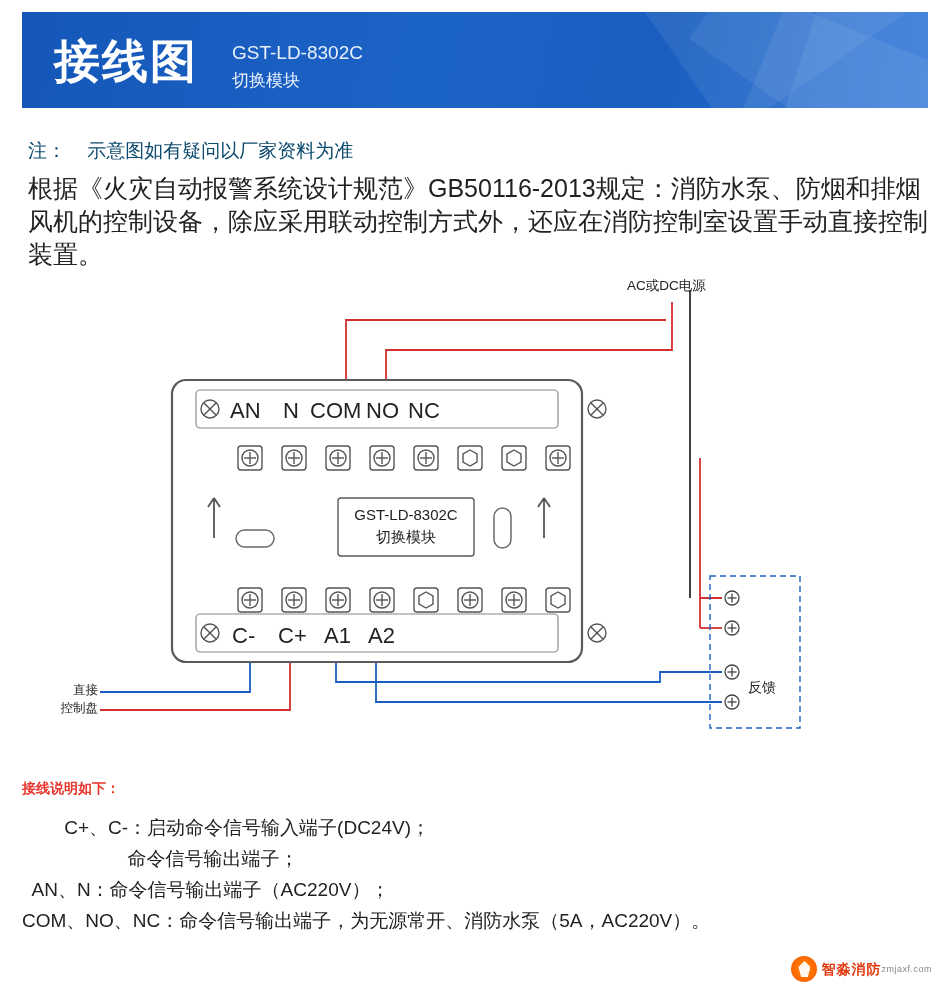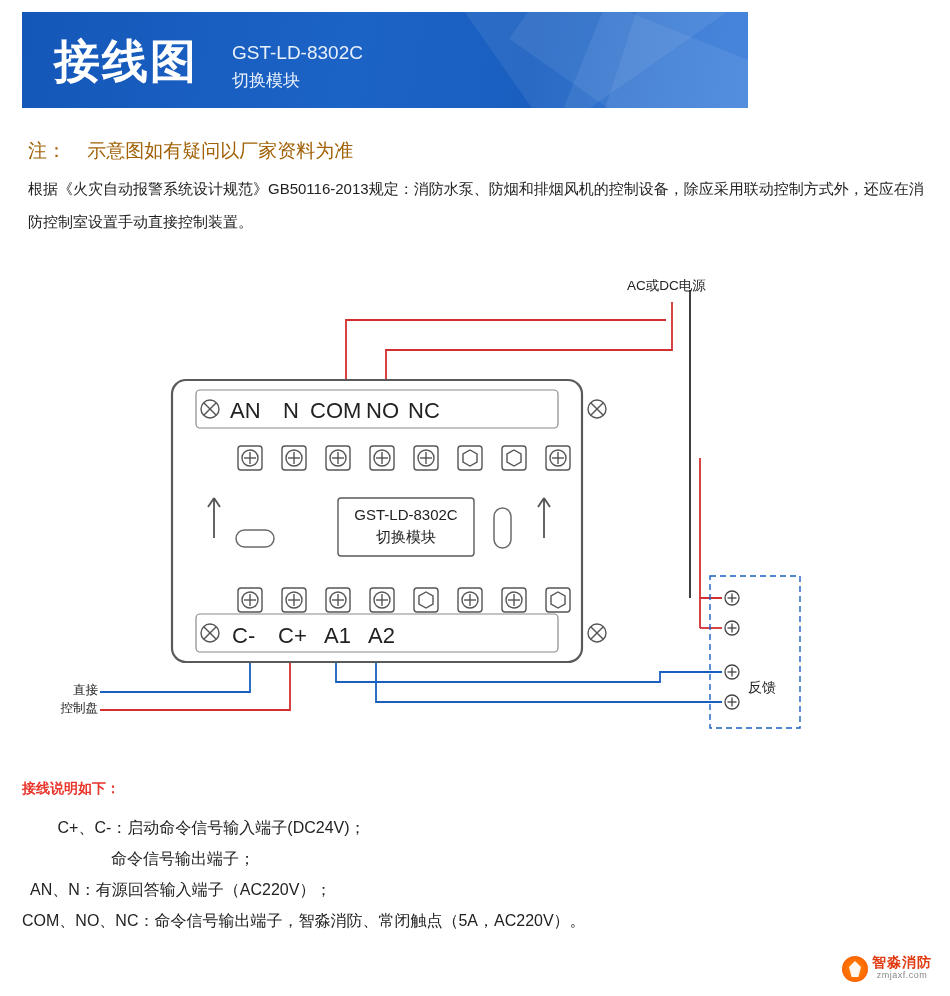--- a/index.html
+++ b/index.html
@@ -3,66 +3,66 @@
 <meta charset="utf-8">
 <style>
   html,body{margin:0;padding:0;}
   body{
     width:950px;height:996px;background:#ffffff;
     font-family:"Liberation Sans","DejaVu Sans",sans-serif;
     position:relative;overflow:hidden;
   }
   
   .header{
-    position:absolute;left:22px;top:12px;width:726px;height:96px;
+    position:absolute;left:22px;top:12px;width:906px;height:96px;
     background:linear-gradient(100deg,#1457b8 0%,#1c63c6 45%,#1a5fc0 70%,#2a74d8 100%);
     overflow:hidden;
   }
   .header .facet{position:absolute;background:rgba(255,255,255,0.07);}
   .f1{width:300px;height:300px;right:-120px;top:-160px;transform:rotate(35deg);}
   .f2{width:260px;height:260px;right:-60px;top:30px;transform:rotate(22deg);background:rgba(0,0,0,0.08);}
   .f3{width:220px;height:220px;right:60px;top:-140px;transform:rotate(55deg);background:rgba(255,255,255,0.05);}
   .f4{width:160px;height:400px;right:-20px;top:-100px;transform:rotate(18deg);background:rgba(255,255,255,0.05);}
   .h-title{
     position:absolute;left:32px;top:22px;color:#fff;font-size:46px;font-weight:bold;
     letter-spacing:2px;line-height:54px;
   }
   .h-sub1{position:absolute;left:210px;top:30px;color:#e8f0fb;font-size:19px;}
   .h-sub2{position:absolute;left:210px;top:57px;color:#e8f0fb;font-size:17px;}
 
   
-  .note-line{position:absolute;left:28px;top:138px;font-size:19px;color:#a16207;text-align:center;}
+  .note-line{position:absolute;left:28px;top:138px;font-size:19px;color:#0c4a6e;text-align:center;}
   .note-line .lbl{margin-right:16px;}
   .para{
-    position:absolute;left:28px;top:172px;width:900px;font-size:15px;color:#222;
+    position:absolute;left:28px;top:172px;width:900px;font-size:25px;color:#222;
     line-height:33px;
   }
 
   
   .diagram{position:absolute;left:0;top:262px;width:950px;height:510px;text-align:center;}
   .diagram svg{display:block;}
 
   
   .sec-title{position:absolute;left:22px;top:780px;font-size:14px;color:#e8342b;font-weight:bold;}
-  .blist{position:absolute;left:22px;top:812px;width:900px;font-size:16px;color:#222;}
+  .blist{position:absolute;left:22px;top:812px;width:900px;font-size:19px;color:#222;}
   .blist div{line-height:31px;white-space:pre;}
 
   
   .wm{position:absolute;right:18px;bottom:14px;display:flex;align-items:center;}
   .wm-logo{
     width:26px;height:26px;border-radius:50%;
     background:radial-gradient(circle at 50% 50%,#ff8a00 0%,#ff6a00 60%,#e85000 100%);
     position:relative;margin-right:4px;
   }
   .wm-logo:after{
     content:"";position:absolute;left:7px;top:5px;width:12px;height:16px;
     background:#fff;clip-path:polygon(50% 0%,100% 38%,78% 100%,22% 100%,0% 38%);
     opacity:.95;
   }
-  .wm-txt{display:flex;flex-direction:column;line-height:13px;}
+  .wm-txt{display:flex;flex-direction:row;line-height:13px;}
   .wm-t1{font-size:14px;color:#e03a10;font-weight:bold;letter-spacing:1px;}
   .wm-t2{font-size:9px;color:#888;letter-spacing:.5px;text-align:center;}
 </style>
 </head>
 <body>
 
 <div class="header">
   <div class="facet f1"></div>
   <div class="facet f3"></div>
   <div class="facet f2"></div>
@@ -241,22 +241,22 @@
   <text x="98" y="450" text-anchor="end" font-family="Liberation Sans, sans-serif" font-size="12.5" fill="#222">控制盘</text>
 
   <text x="748" y="430" font-family="Liberation Sans, sans-serif" font-size="14" fill="#222">反馈</text>
 </svg>
 </div>
 
 <div class="sec-title">接线说明如下：</div>
 <div class="blist">
   <div>        C+、C-：启动命令信号输入端子(DC24V)；</div>
   <div>                    命令信号输出端子；</div>
-  <div>  AN、N：有源回答输入端子（AC220V）；</div>
-  <div>COM、NO、NC：命令信号输出端子，智淼消防、常闭触点（5A，AC220V）。</div>
+  <div>  AN、N：命令信号输出端子（AC220V）；</div>
+  <div>COM、NO、NC：命令信号输出端子，为无源常开、消防水泵（5A，AC220V）。</div>
 </div>
 
 <div class="wm">
   <div class="wm-logo"></div>
   <div class="wm-txt">
     <span class="wm-t1">智淼消防</span>
     <span class="wm-t2">zmjaxf.com</span>
   </div>
 </div>
 

